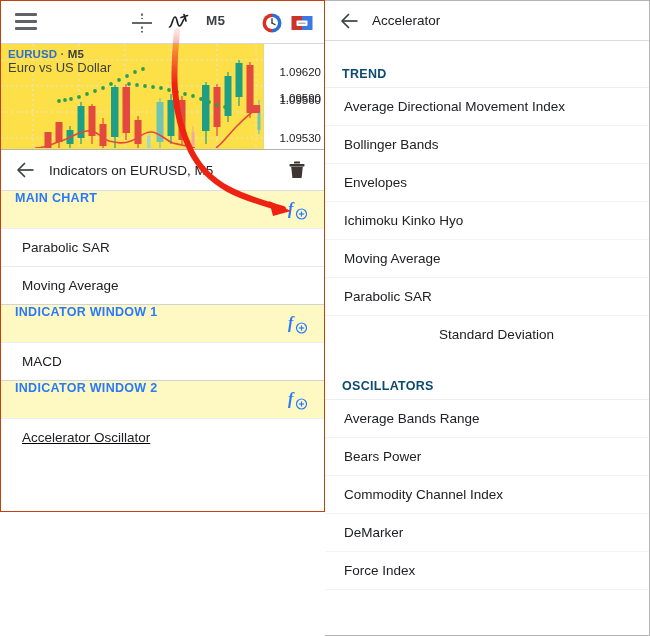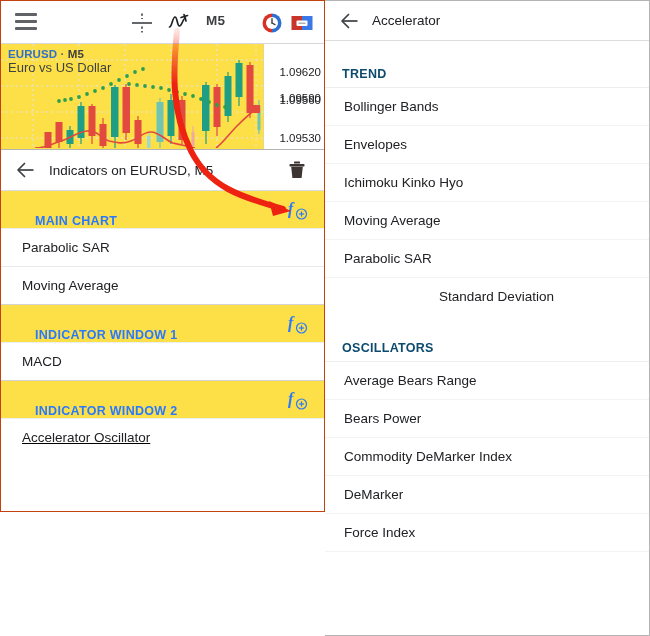--- a/index.html
+++ b/index.html
@@ -142,24 +142,23 @@
     right: 16px;
     top: 9px;
     width: 22px;
     height: 22px;
   }
 
   .section-head {
     position: relative;
     height: 37px;
     display: flex;
-    align-items: flex-end;
-    background: #fde047;
+    align-items: flex-start;
+    background: #fef9c3;
     border-bottom: 1px solid #eceff1;
-    padding-left: 20px;
   }
   .section-head .sh-text {
     margin-left: 14px;
     font-size: 12.5px;
     font-weight: bold;
     color: #2979ff;
     letter-spacing: 0.3px;
   }
   .fx-btn {
     position: absolute;
@@ -519,20 +518,23 @@
       </span>
       <span class="r-title">Accelerator</span>
     </div>
 
     <div class="r-section-gap"></div>
 
     <div class="r-section">
       <span>TREND</span>
     </div>
     <div class="r-row">
+        <span>Average Directional Movement Index</span>
+      </div>
+    <div class="r-row">
         <span>Bollinger Bands</span>
       </div>
     <div class="r-row">
         <span>Envelopes</span>
       </div>
     <div class="r-row">
         <span>Ichimoku Kinko Hyo</span>
       </div>
     <div class="r-row">
         <span>Moving Average</span>
@@ -543,27 +545,27 @@
     <div class="r-row" style="border-bottom:none;justify-content:center;">
         <span>Standard Deviation</span>
       </div>
 
     <div class="r-section-gap"></div>
 
     <div class="r-section">
       <span>OSCILLATORS</span>
     </div>
     <div class="r-row">
-        <span>Average Bears Range</span>
+        <span>Average Bands Range</span>
       </div>
     <div class="r-row">
         <span>Bears Power</span>
       </div>
     <div class="r-row">
-        <span>Commodity DeMarker Index</span>
+        <span>Commodity Channel Index</span>
       </div>
     <div class="r-row">
         <span>DeMarker</span>
       </div>
     <div class="r-row">
         <span>Force Index</span>
       </div>
     <div class="r-row" style="border-bottom:none;"></div>
 
   </div>

